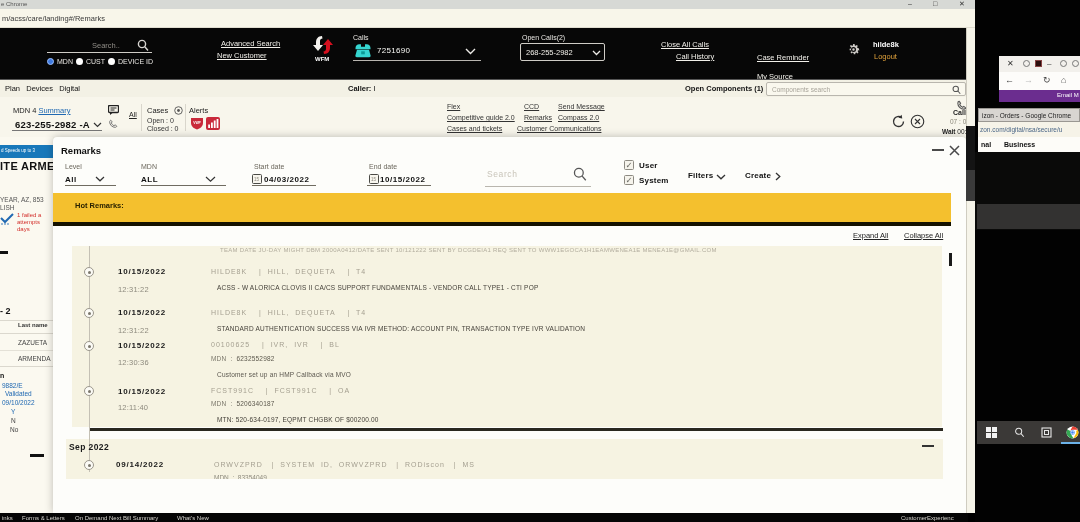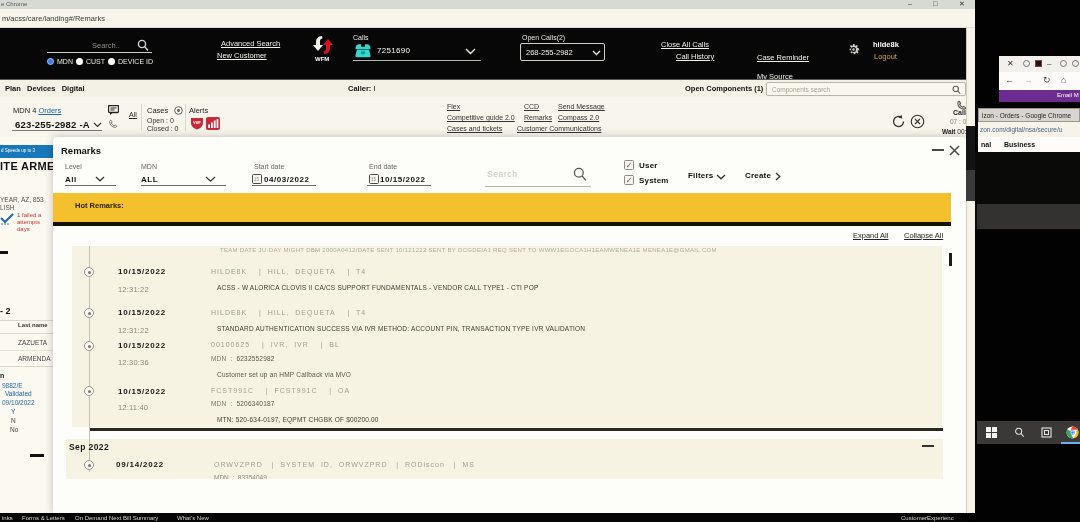--- a/index.html
+++ b/index.html
@@ -112,33 +112,33 @@
     <div class="lnk" style="left:757px;top:12px;margin-top:32px;">My Source</div>
     <div class="lnk" style="left:757px;top:25px;">Case Reminder</div>
 
     <svg class="abs" style="left:846px;top:14px;" width="15" height="15" viewBox="0 0 24 24">
         <path fill="#cfccc8" d="M12 8a4 4 0 100 8 4 4 0 000-8zm9.4 5.6l-2.1-.3a7.3 7.3 0 01-.6 1.5l1.3 1.7-1.7 1.7-1.7-1.3c-.5.3-1 .5-1.5.6l-.3 2.1h-2.4l-.3-2.1c-.5-.1-1-.3-1.5-.6l-1.7 1.3-1.7-1.7 1.3-1.7c-.3-.5-.5-1-.6-1.5l-2.1-.3v-2.4l2.1-.3c.1-.5.3-1 .6-1.5L6.2 6.4l1.7-1.7 1.7 1.3c.5-.3 1-.5 1.5-.6l.3-2.1h2.4l.3 2.1c.5.1 1 .3 1.5.6l1.7-1.3 1.7 1.7-1.3 1.7c.3.5.5 1 .6 1.5l2.1.3zM12 10a2 2 0 110 4 2 2 0 010-4z"></path>
       </svg>
     <div class="abs" style="left:873px;top:12px;font-size:7.5px;font-weight:bold;color:#fff;">hilde8k</div>
     <div class="abs" style="left:874px;top:24px;font-size:7.5px;color:#e2a33c;">Logout</div>
   </div>
   <div class="abs" id="row2">
-    <div class="abs" style="left:5px;top:4px;font-size:7.5px;font-weight:bold;color:#111;">Plan &nbsp;&nbsp;Devices &nbsp;&nbsp;Digital</div>
+    <div class="abs" style="left:5px;top:4px;font-size:7.5px;font-weight:normal;color:#111;">Plan &nbsp;&nbsp;Devices &nbsp;&nbsp;Digital</div>
     <div class="abs" style="left:348px;top:4px;font-size:7.5px;color:#111;"><b>Caller:</b> I</div>
     <div class="abs" style="left:685px;top:4px;font-size:7.5px;font-weight:bold;color:#111;">Open Components (1)</div>
     <div class="abs" style="left:766px;top:2px;width:200px;height:14px;border:1px solid #b9b6ae;border-radius:2px;background:#faf8ee;">
       <span style="position:absolute;left:5px;top:3px;font-size:6.5px;color:#a8a49a;">Components search</span>
       <svg style="position:absolute;right:4px;top:2px;" width="9" height="10" viewBox="0 0 12 13">
           <circle cx="5" cy="5" r="3.6" fill="none" stroke="#555" stroke-width="1.4"></circle>
           <line x1="7.8" y1="7.8" x2="11" y2="11.5" stroke="#555" stroke-width="1.4"></line>
         </svg>
     </div>
   </div>
   <div class="abs" id="row3">
-    <div class="abs" style="left:13px;top:9px;font-size:7.5px;color:#222;">MDN 4 <span style="color:#2069b2;text-decoration:underline;">Orders</span></div>
+    <div class="abs" style="left:13px;top:9px;font-size:7.5px;color:#222;">MDN 4 <span style="color:#2069b2;text-decoration:underline;">Summary</span></div>
     <div class="abs" style="left:15px;top:22px;font-size:9.5px;font-weight:bold;color:#111;letter-spacing:.2px;">623-255-2982 -A</div>
     <svg class="abs" style="left:93px;top:25px;" width="9" height="6" viewBox="0 0 9 6">
         <polyline points="1,1 4.5,4.5 8,1" fill="none" stroke="#333" stroke-width="1.2"></polyline>
       </svg>
     <div class="abs" style="left:12px;top:32.5px;width:90px;height:1px;background:#777;"></div>
     <svg class="abs" style="left:108px;top:8px;" width="11" height="10" viewBox="0 0 11 10">
         <rect x=".5" y=".5" width="10" height="7" rx="1" fill="none" stroke="#222" stroke-width="1.3"></rect>
         <line x1="2.5" y1="3" x2="8.5" y2="3" stroke="#222"></line>
         <line x1="2.5" y1="5" x2="6.5" y2="5" stroke="#222"></line>
         <path d="M2 7.5 L2 10 L5 7.5" fill="#222"></path>

